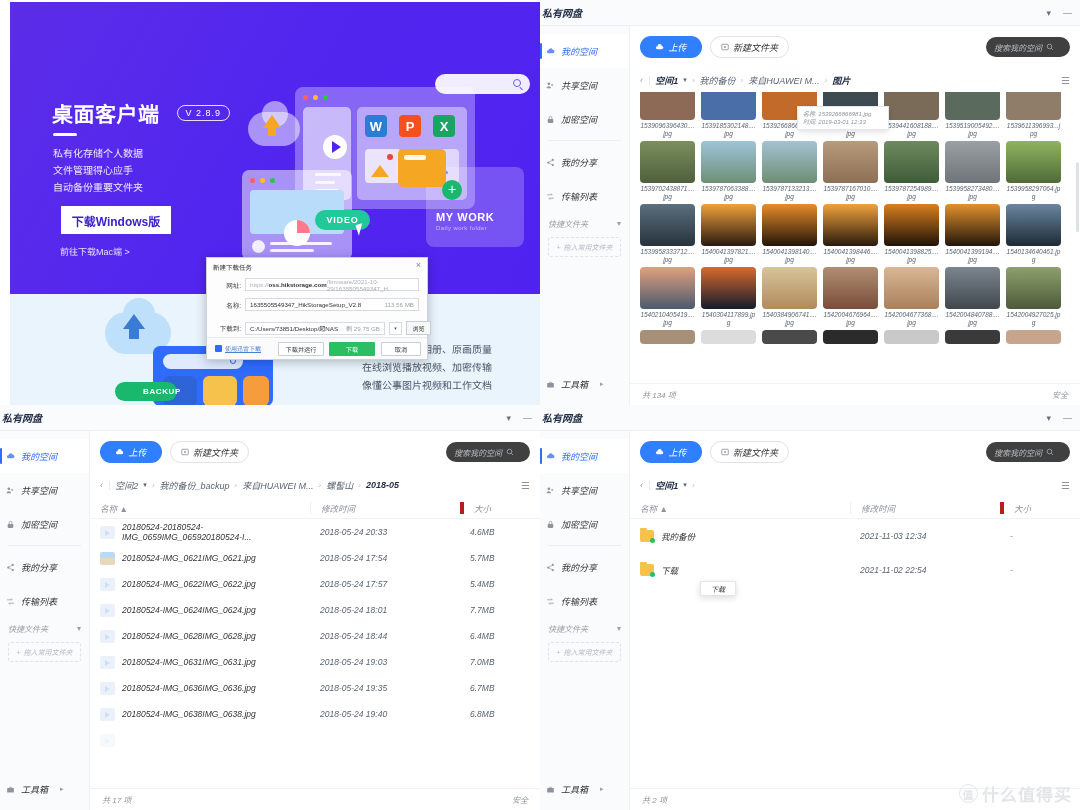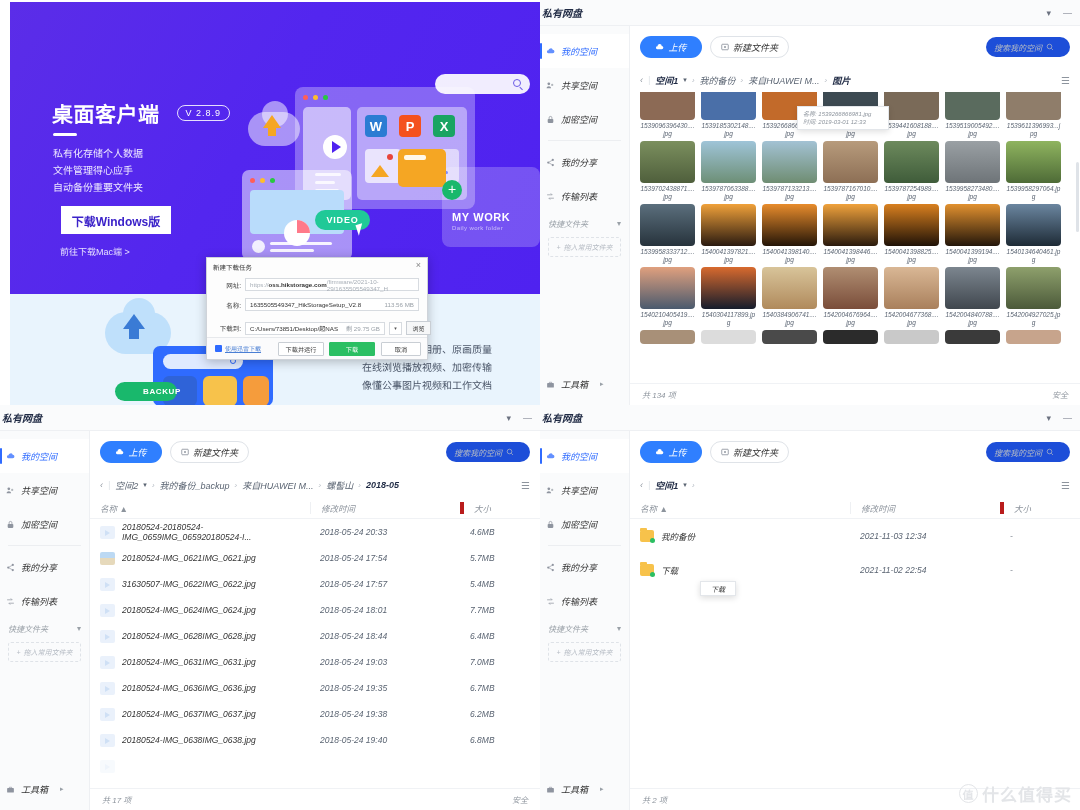--- a/index.html
+++ b/index.html
@@ -57,21 +57,21 @@
   .office { position: absolute; width: 22px; height: 22px; border-radius: 4px; color: #fff; font-weight: bold; font-size: 13px; display: flex; align-items: center; justify-content: center; }
   .ill-card2 { left: 232px; top: 168px; width: 110px; height: 90px; background: rgba(255,255,255,.5); border-radius: 7px; }
   .ill-img { position: absolute; left: 8px; top: 20px; width: 94px; height: 44px; background: #b9dcfb; border-radius: 4px; }
   .ill-pie { position: absolute; left: 34px; top: 30px; width: 26px; height: 26px; border-radius: 50%; background: #fff; }
   .ill-pie::after { content:''; position: absolute; left: 13px; top: 0; width: 13px; height: 13px; background: #ff7a8a; border-top-right-radius: 13px; }
   .ill-circ { position: absolute; left: 10px; top: 70px; width: 13px; height: 13px; border-radius: 50%; background: rgba(255,255,255,.85); }
   .ill-bars { position: absolute; left: 28px; top: 72px; }
   .ill-bars i { display: block; height: 3px; background: rgba(255,255,255,.9); border-radius: 2px; margin-bottom: 4px; }
   .ill-video { left: 305px; top: 208px; width: 55px; height: 20px; border-radius: 11px; background: #20c997; color: #fff; font-size: 9px; font-weight: bold; letter-spacing: .8px; display: flex; align-items: center; justify-content: center; }
   .ill-cursor { position: absolute; left: 347px; top: 222px; width: 0; height: 0; border-left: 7px solid #fff; border-bottom: 11px solid transparent; transform: rotate(-18deg); }
-  .ill-mywork { left: 432px; top: 165px; width: 98px; height: 80px; border-radius: 8px; background: rgba(255,255,255,.22); }
+  .ill-mywork { left: 416px; top: 165px; width: 98px; height: 80px; border-radius: 8px; background: rgba(255,255,255,.22); }
   .ill-mywork .t1 { position: absolute; left: 10px; top: 44px; color: #fff; font-size: 11px; font-weight: bold; letter-spacing: .6px; }
   .ill-mywork .t2 { position: absolute; left: 10px; top: 58px; color: rgba(255,255,255,.6); font-size: 6px; letter-spacing: .4px; }
   .ill-folder { position: absolute; left: 388px; top: 147px; width: 48px; height: 38px; background: #f5a623; border-radius: 5px; }
   .ill-folder::before { content:''; position: absolute; left: 6px; top: 6px; width: 22px; height: 5px; background: #fff8e8; border-radius: 2px; }
   .ill-plus { position: absolute; left: 432px; top: 178px; width: 20px; height: 20px; border-radius: 50%; background: #19b86c; color: #fff; font-size: 14px; line-height: 18px; text-align: center; }
   .ill-cloud { position: absolute; left: 238px; top: 110px; width: 52px; height: 34px; background: rgba(255,255,255,.5); border-radius: 17px; }
   .ill-cloud::before { content:''; position: absolute; left: 14px; top: -11px; width: 26px; height: 26px; border-radius: 50%; background: rgba(255,255,255,.5); }
   .ill-arrow { position: absolute; left: 253px; top: 113px; width: 0; height: 0; border-left: 9px solid transparent; border-right: 9px solid transparent; border-bottom: 13px solid #f5a623; z-index: 2; }
   .ill-arrow::after { content:''; position: absolute; left: -4px; top: 13px; width: 8px; height: 8px; background: #f5a623; }
 
@@ -149,21 +149,21 @@
   .toolbar { height: 42px; display: flex; align-items: center; padding: 0 10px; gap: 8px; flex: 0 0 42px; }
   .btn-upload {
     height: 22px; min-width: 62px; padding: 0 12px; border-radius: 11px; background: #2f7fff; color: #fff;
     font-size: 9px; display: flex; align-items: center; justify-content: center; gap: 4px;
   }
   .btn-newfolder {
     height: 22px; padding: 0 10px; border-radius: 11px; border: 1px solid #dfe3e8; background: #fff; color: #333;
     font-size: 9px; display: flex; align-items: center; justify-content: center; gap: 4px;
   }
   .search {
-    margin-left: auto; height: 20px; width: 84px; border-radius: 10px; background: #1d4ed8;
+    margin-left: auto; height: 20px; width: 84px; border-radius: 10px; background: #404040;
     display: flex; align-items: center; padding: 0 8px; gap: 4px; font-size: 8px; color: #b6bcc4;
   }
   .crumbs { height: 24px; display: flex; align-items: center; gap: 5px; padding: 0 10px; font-size: 9px; color: #5a6472; flex: 0 0 24px; }
   .crumbs .sep { color: #b6bcc4; font-size: 8px; }
   .crumbs .cur { color: #1f2a44; font-weight: bold; }
   .crumbs .back { color: #8d949d; }
   .crumbs .bar { color: #dfe3e8; }
   .crumbs .viewtoggle { margin-left: auto; color: #8d949d; font-size: 10px; }
   .listhead { height: 22px; display: flex; align-items: center; font-size: 8.5px; color: #8d949d; padding: 0 10px; border-bottom: 1px solid #f0f2f5; flex: 0 0 22px; }
   .col-name { flex: 1; }
@@ -758,21 +758,21 @@
                   <span>20180524-IMG_0621IMG_0621.jpg</span>
                 </div>
               <div class="col-time">2018-05-24 17:54</div>
               <div class="col-size">5.7MB</div>
             </div>
             <div class="row">
               <div class="col-name">
                   <span class="thumb">
                     <i class="pl"></i>
                   </span>
-                  <span>31630507-IMG_0622IMG_0622.jpg</span>
+                  <span>20180524-IMG_0622IMG_0622.jpg</span>
                 </div>
               <div class="col-time">2018-05-24 17:57</div>
               <div class="col-size">5.4MB</div>
             </div>
             <div class="row">
               <div class="col-name">
                   <span class="thumb">
                     <i class="pl"></i>
                   </span>
                   <span>20180524-IMG_0624IMG_0624.jpg</span>
@@ -802,30 +802,20 @@
             </div>
             <div class="row">
               <div class="col-name">
                   <span class="thumb">
                     <i class="pl"></i>
                   </span>
                   <span>20180524-IMG_0636IMG_0636.jpg</span>
                 </div>
               <div class="col-time">2018-05-24 19:35</div>
               <div class="col-size">6.7MB</div>
-            </div>
-            <div class="row">
-              <div class="col-name">
-                  <span class="thumb">
-                    <i class="pl"></i>
-                  </span>
-                  <span>20180524-IMG_0637IMG_0637.jpg</span>
-                </div>
-              <div class="col-time">2018-05-24 19:38</div>
-              <div class="col-size">6.2MB</div>
             </div>
             <div class="row">
               <div class="col-name">
                   <span class="thumb">
                     <i class="pl"></i>
                   </span>
                   <span>20180524-IMG_0638IMG_0638.jpg</span>
                 </div>
               <div class="col-time">2018-05-24 19:40</div>
               <div class="col-size">6.8MB</div>

